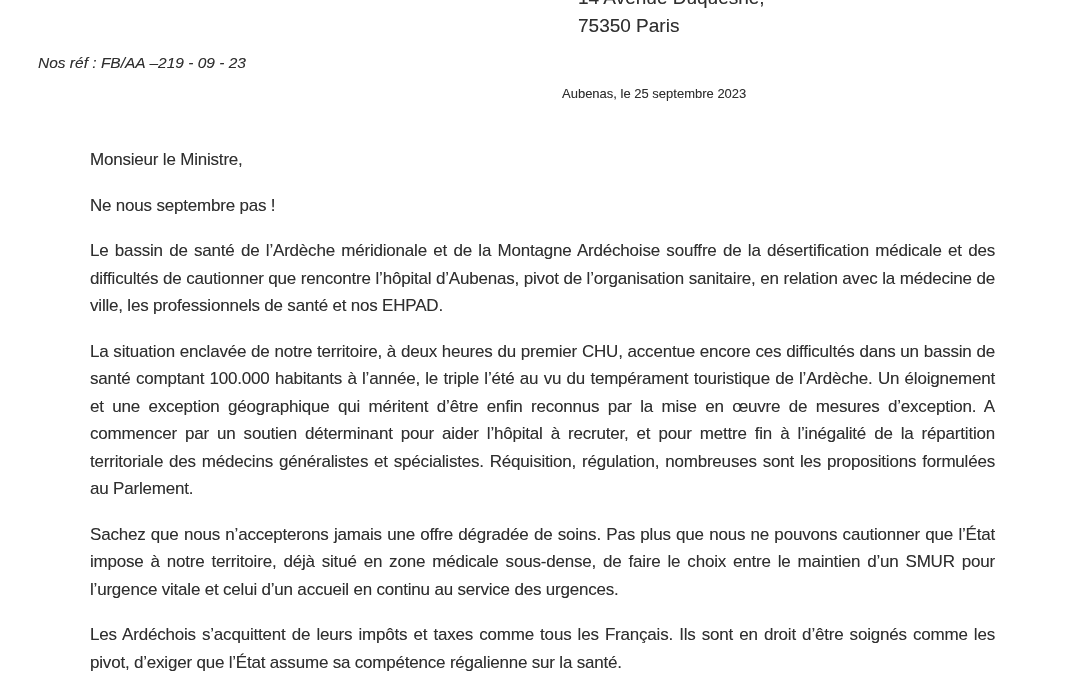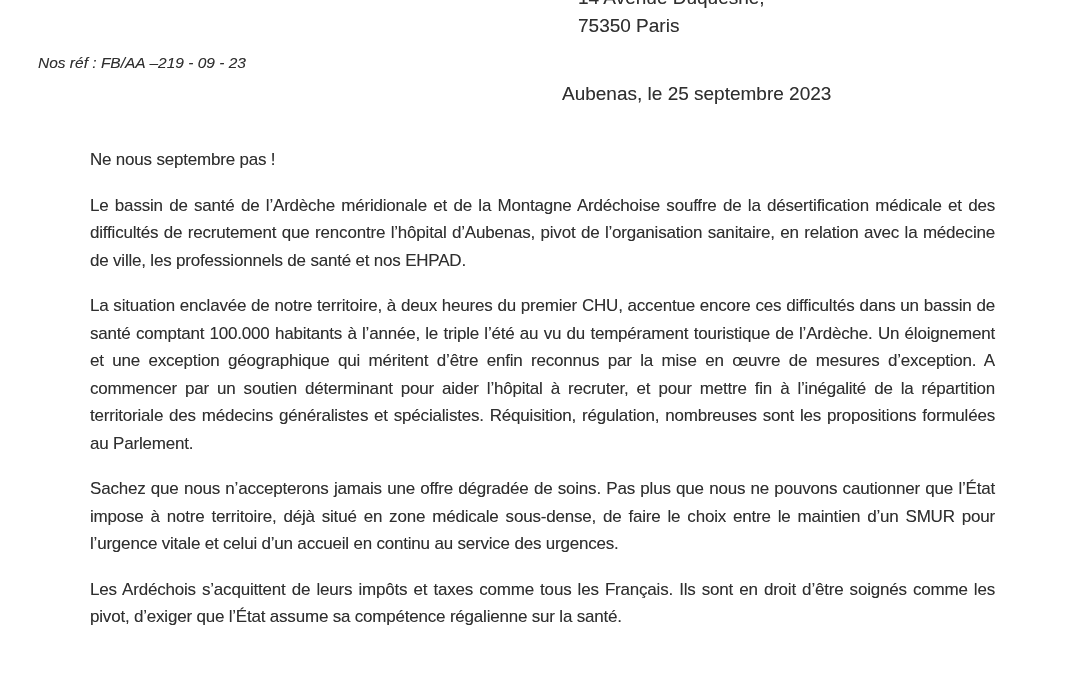--- a/index.html
+++ b/index.html
@@ -38,21 +38,21 @@
     font-size: 15.5px;
     line-height: 22px;
     white-space: nowrap;
     text-shadow: 0 0 0.4px rgba(0,0,0,0.30);
     font-style: italic;
   }
   .dateline {
     position: absolute;
     left: 562px;
     top: 80px;
-    font-size: 19px;
+    font-size: 13px;
     line-height: 28px;
     white-space: nowrap;
     text-shadow: 0 0 0.4px rgba(0,0,0,0.30);
   }
   .letter-body {
     position: absolute;
     left: 90px;
     top: 146px;
     width: 905px;
     font-size: 17px;
@@ -76,20 +76,21 @@
   <div class="address">
     <div>14 Avenue Duquesne,</div>
     <div>75350 Paris</div>
   </div>
 
   <div class="ref">Nos réf : FB/AA –219 - 09 - 23</div>
 
   <div class="dateline">Aubenas, le 25 septembre 2023</div>
 
   <div class="letter-body">
+    <p class="no-justify">Monsieur le Ministre,</p>
     <p class="no-justify">Ne nous septembre pas !</p>
-    <p>Le bassin de santé de l’Ardèche méridionale et de la Montagne Ardéchoise souffre de la désertification médicale et des difficultés de recrutement que rencontre l’hôpital d’Aubenas, pivot de l’organisation sanitaire, en relation avec la médecine de ville, les professionnels de santé et nos EHPAD.</p>
+    <p>Le bassin de santé de l’Ardèche méridionale et de la Montagne Ardéchoise souffre de la désertification médicale et des difficultés de cautionner que rencontre l’hôpital d’Aubenas, pivot de l’organisation sanitaire, en relation avec la médecine de ville, les professionnels de santé et nos EHPAD.</p>
     <p>La situation enclavée de notre territoire, à deux heures du premier CHU, accentue encore ces difficultés dans un bassin de santé comptant 100.000 habitants à l’année, le triple l’été au vu du tempérament touristique de l’Ardèche. Un éloignement et une exception géographique qui méritent d’être enfin reconnus par la mise en œuvre de mesures d’exception. A commencer par un soutien déterminant pour aider l’hôpital à recruter, et pour mettre fin à l’inégalité de la répartition territoriale des médecins généralistes et spécialistes. Réquisition, régulation, nombreuses sont les propositions formulées au Parlement.</p>
     <p>Sachez que nous n’accepterons jamais une offre dégradée de soins. Pas plus que nous ne pouvons cautionner que l’État impose à notre territoire, déjà situé en zone médicale sous-dense, de faire le choix entre le maintien d’un SMUR pour l’urgence vitale et celui d’un accueil en continu au service des urgences.</p>
     <p>Les Ardéchois s’acquittent de leurs impôts et taxes comme tous les Français. Ils sont en droit d’être soignés comme les pivot, d’exiger que l’État assume sa compétence régalienne sur la santé.</p>
   </div>
 
 </div>
 
 </body></html>

